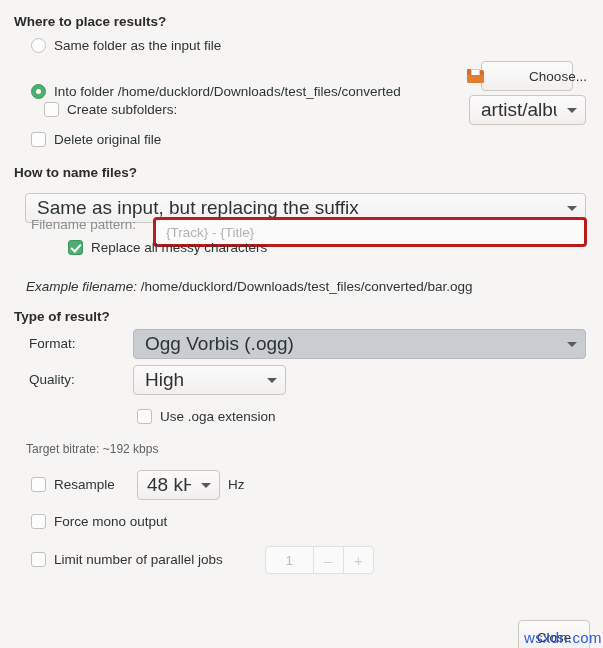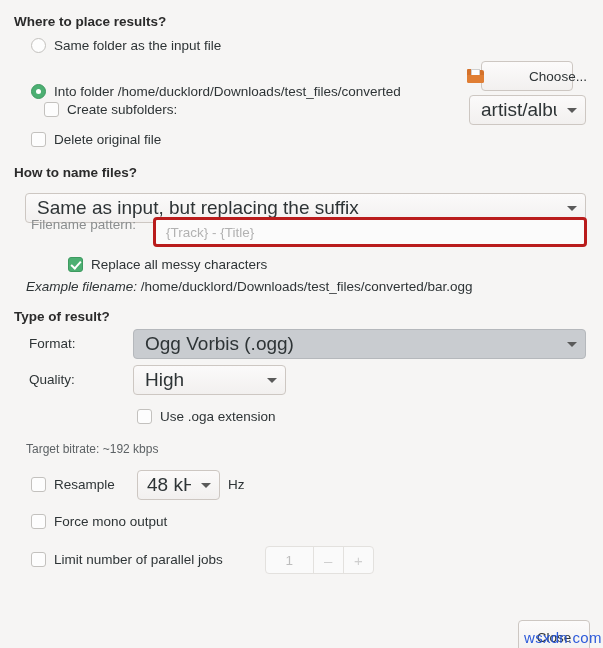--- a/index.html
+++ b/index.html
@@ -314,21 +314,21 @@
   </div>
 
   <div class="row" style="left:31px; top:217px;">
     <span class="lbl dim">Filename pattern:</span>
   </div>
 
   <div class="entry" style="left:153px; top:217px; width:434px;">
     <span>{Track} - {Title}</span>
   </div>
 
-  <div class="row" style="left:31px; top:257px;padding-left:37px;">
+  <div class="row" style="left:31px; top:240px;padding-left:37px;">
     <span class="cb checked"></span>
     <span class="lbl">Replace all messy characters</span>
   </div>
 
   <div class="example" style="left:26px; top:279px;">
     <span class="it">Example filename:</span><span>&nbsp;</span><span>/home/ducklord/Downloads/test_files/converted/bar.ogg</span>
   </div>
 
   <div class="section-header" style="top:309px;">Type of result?</div>
 

